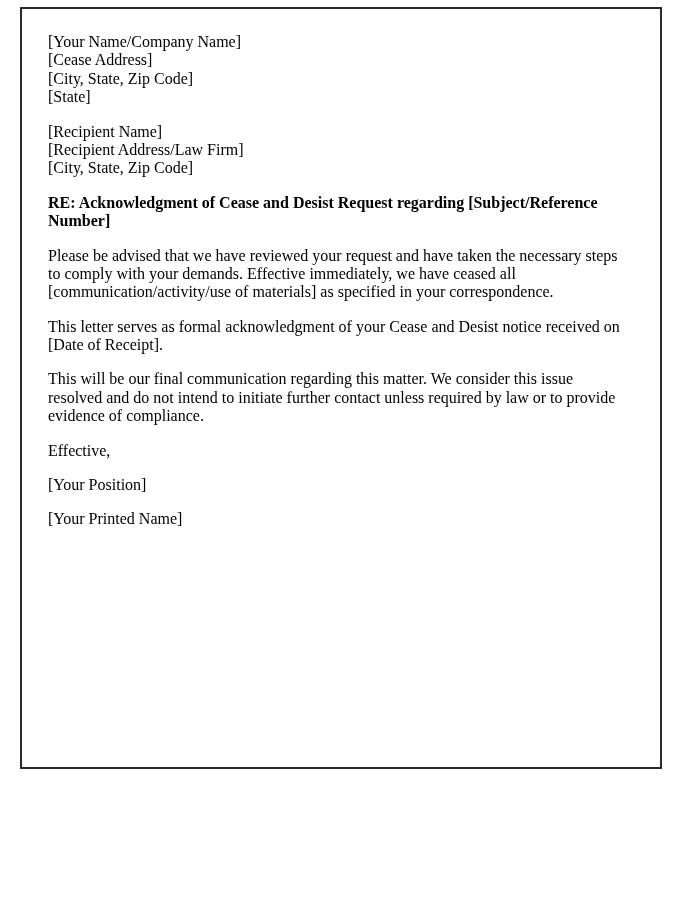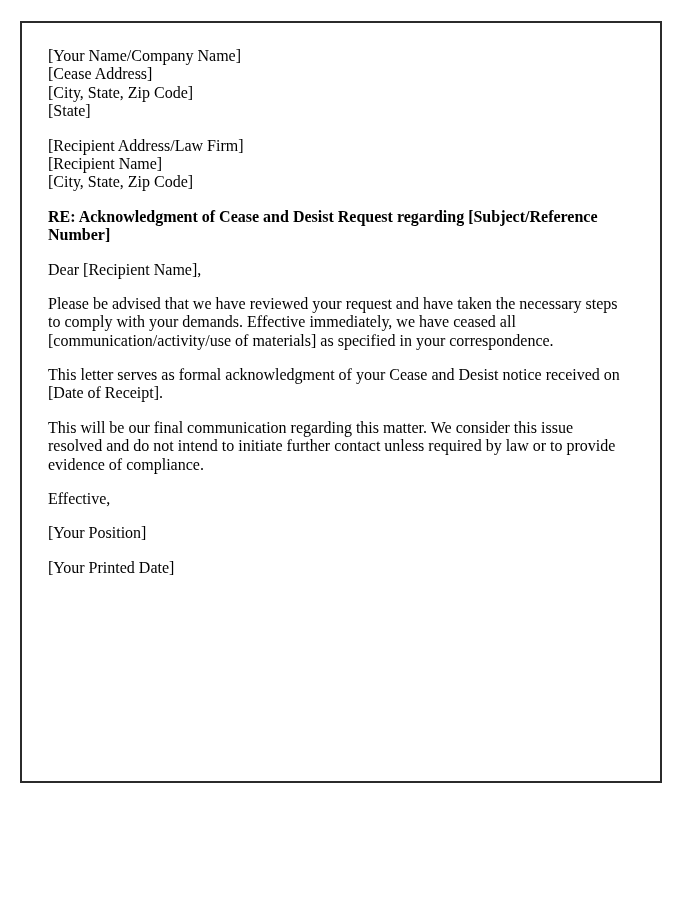--- a/index.html
+++ b/index.html
@@ -10,21 +10,21 @@
   body {
     width: 700px;
     height: 900px;
     position: relative;
     font-family: "Liberation Serif", "DejaVu Serif", serif;
     color: #000000;
   }
   .letter-page {
     position: absolute;
     left: 20px;
-    top: 21px;
+    top: 7px;
     width: 642px;
     height: 762px;
     box-sizing: border-box;
     border: 2px solid #2b2b2b;
     background: #ffffff;
     padding: 24px 36px 0 26px;
     overflow: hidden;
   }
   .letter-page p {
     margin: 16px 0 16px 0;
@@ -47,34 +47,33 @@
 <div class="letter-page">
 
   <div class="address-block">
     <p>[Your Name/Company Name]</p>
     <p>[Cease Address]</p>
     <p>[City, State, Zip Code]</p>
     <p>[State]</p>
   </div>
 
   <div class="address-block">
+    <p>[Recipient Name]</p>
     <p>[Recipient Address/Law Firm]</p>
-    <p>[Recipient Name]</p>
     <p>[City, State, Zip Code]</p>
   </div>
 
   <p class="subject-line">RE: Acknowledgment of Cease and Desist Request regarding [Subject/Reference Number]</p>
 
-  <p>Dear [Recipient Name],</p>
 
   <p>Please be advised that we have reviewed your request and have taken the necessary steps to comply with your demands. Effective immediately, we have ceased all [communication/activity/use of materials] as specified in your correspondence.</p>
   <p>This letter serves as formal acknowledgment of your Cease and Desist notice received on [Date of Receipt].</p>
   <p>This will be our final communication regarding this matter. We consider this issue resolved and do not intend to initiate further contact unless required by law or to provide evidence of compliance.</p>
 
   <p>Effective,</p>
 
   <p>[Your Position]</p>
 
   <div class="address-block">
-    <p>[Your Printed Date]</p>
+    <p>[Your Printed Name]</p>
   </div>
 
 </div>
 
 </body></html>

